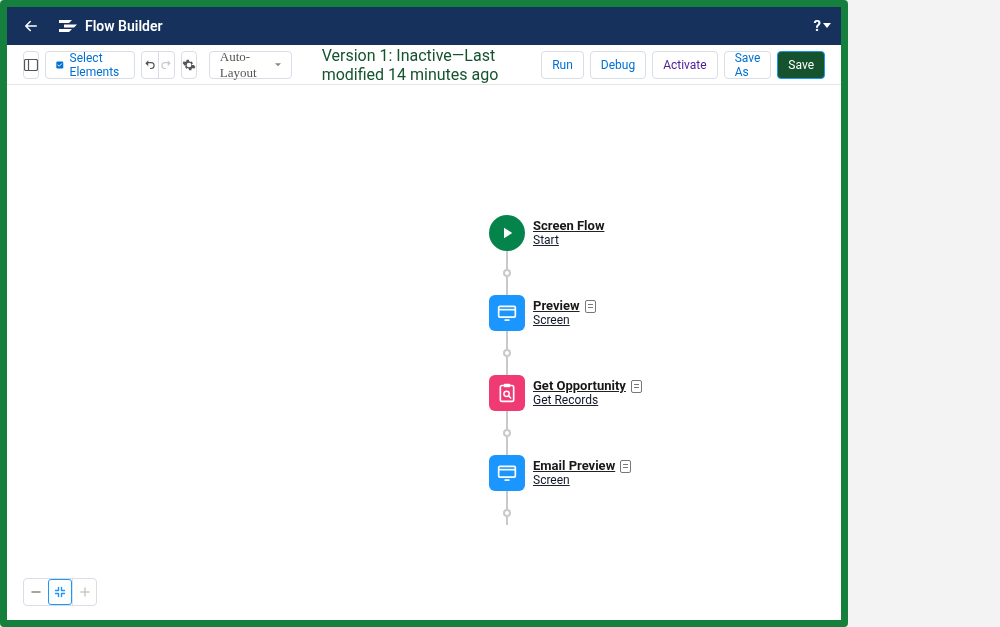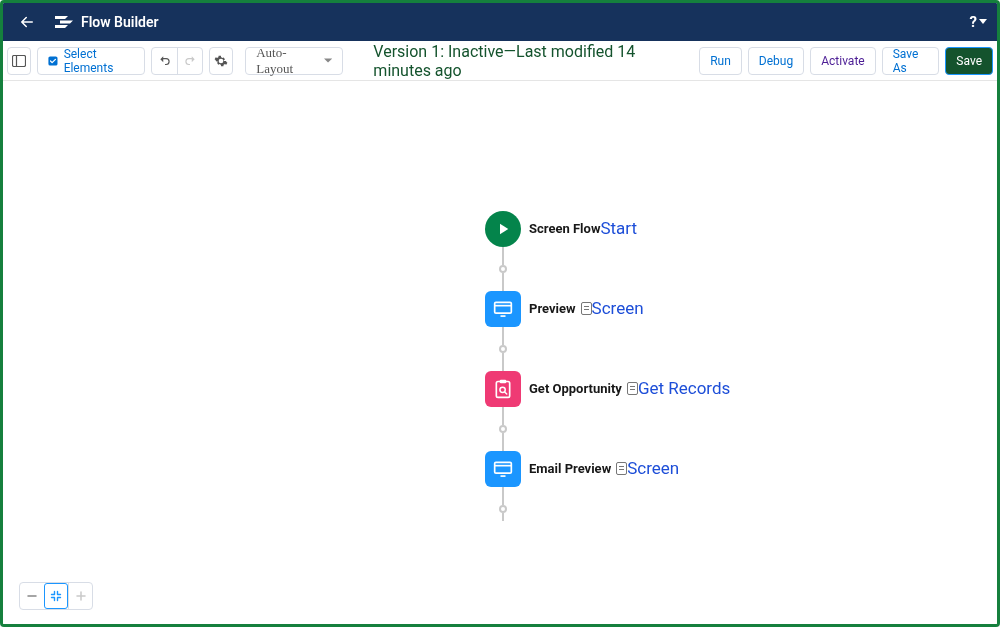--- a/index.html
+++ b/index.html
@@ -6,26 +6,26 @@
   body {
     font-family: -apple-system, BlinkMacSystemFont, "Segoe UI", Roboto, Helvetica, Arial, sans-serif;
     font-size: 13px;
     color: #222;
     width: 1000px;
     height: 627px;
     overflow: hidden;
     background: #f3f3f3;
   }
   .app {
-    width: 1000px;
+    width: 848px;
     height: 627px;
     display: flex;
     flex-direction: column;
     background: #fff;
-    border: 3px solid #15803d;
+    border: 7px solid #15803d;
     border-radius: 4px;
     overflow: hidden;
   }
   
   .header {
     height: 38px;
     background: #16325c;
     color: #fff;
     display: flex;
     align-items: center;
@@ -68,21 +68,21 @@
     font-size: 15px;
     cursor: pointer;
   }
   
   .toolbar {
     height: 40px;
     border-bottom: 1px solid #e5e5e5;
     background: #fff;
     display: flex;
     align-items: center;
-    padding: 0 4px;
+    padding: 0 16px;
     gap: 6px;
   }
   .btn {
     height: 28px;
     border: 1px solid #d8dde6;
     background: #fff;
     border-radius: 4px;
     padding: 0 10px;
     display: inline-flex;
     align-items: center;
@@ -159,33 +159,35 @@
     justify-content: center;
     flex-shrink: 0;
   }
   .node-icon.circle { border-radius: 50%; }
   .node-icon.start { background: #04844b; }
   .node-icon.screen { background: #1b96ff; }
   .node-icon.records { background: #ef3a74; }
   .node-icon.end { background: #ea001e; }
   .node-text {
     display: flex;
+    flex-direction: column;
     line-height: 1.15;
+    text-decoration: underline;
   }
   .node-title {
     font-size: 13px;
     font-weight: 700;
     color: #181818;
     display: flex;
     align-items: center;
     gap: 5px;
   }
   .node-sub {
-    font-size: 17px;
-    color: #1d4ed8;
+    font-size: 12px;
+    color: #0f172a;
   }
   .note-icon {
     width: 11px;
     height: 13px;
     border: 1px solid #777;
     border-radius: 2px;
     position: relative;
     flex-shrink: 0;
   }
   .note-icon::before, .note-icon::after {

